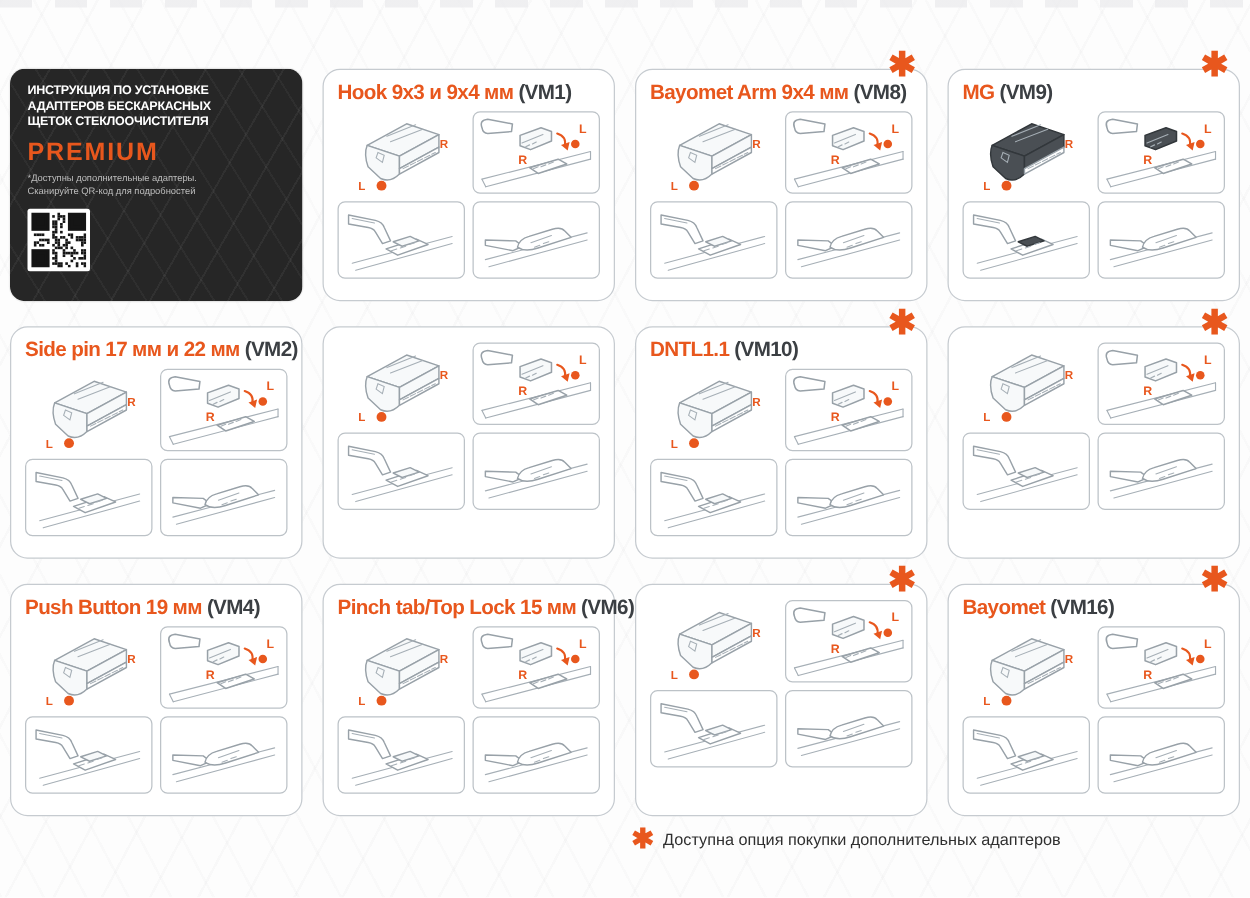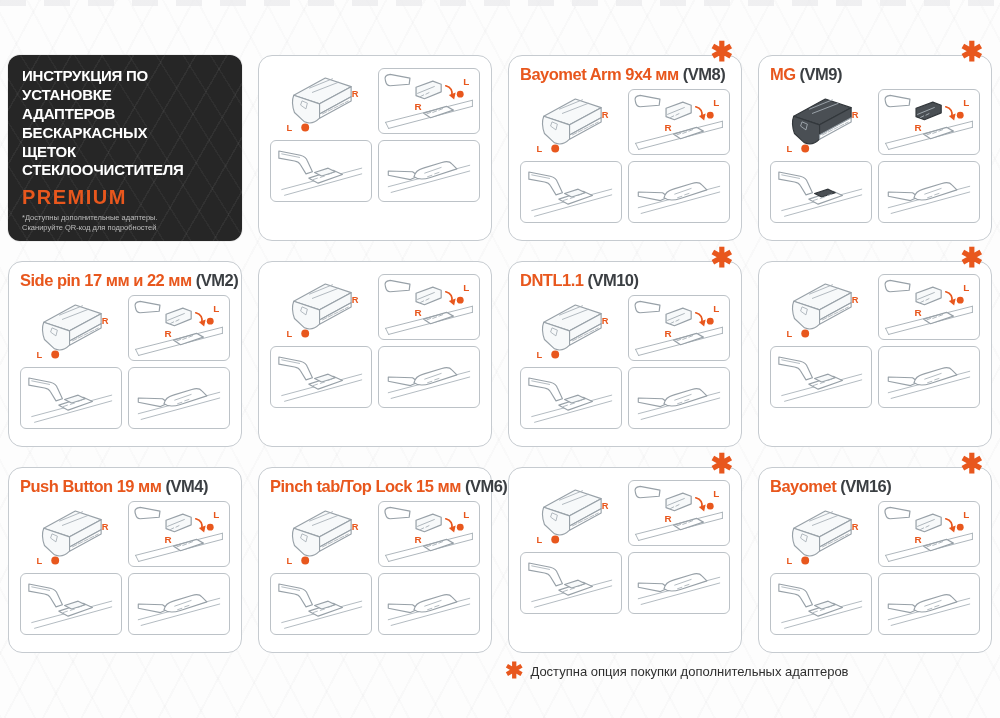--- a/index.html
+++ b/index.html
@@ -34,21 +34,21 @@
     box-shadow:0 0 0 1px rgba(0,0,0,0.05);
   }
   .tc-dark{
     flex:1;color:#fff;padding:10px 14px 4px;
     background:
       repeating-linear-gradient(120deg, rgba(255,255,255,0.05) 0 1.5px, transparent 1.5px 27px),
       repeating-linear-gradient(58deg,  rgba(255,255,255,0.04) 0 1.5px, transparent 1.5px 23px),
       #262626;
   }
   .tc-heading{
-    font-size:15px;line-height:1.26;font-weight:700;letter-spacing:-0.2px;
+    font-size:10px;line-height:1.26;font-weight:700;letter-spacing:-0.2px;
     white-space:pre-line;margin:2px 0 3px;
   }
   .tc-grade{
     color:#e8571d;font-weight:700;font-size:20px;letter-spacing:1.5px;margin:6px 0 4px;
   }
   .tc-note{
     font-size:7.5px;line-height:1.3;color:#bdbdbd;white-space:pre-line;margin-bottom:10px;
   }
   .tc-row{display:flex;align-items:center;gap:10px;}
   .qr{width:50px;height:50px;background:#fff;border-radius:2px;padding:3px;box-sizing:border-box;}
@@ -238,20 +238,21 @@
             </svg>
           </div>
 
         </div>
       </div>
 
     </div>
 
   <section class="panel">
 
+    <h2 class="panel-title"><span class="t-orange">Hook 9x3 и 9x4 мм</span><span class="t-code">(VM1)</span></h2>
     <div class="figs">
 
       <div class="fig nob">
         <svg viewBox="0 0 112 92" preserveAspectRatio="xMidYMid meet">
           <path class="face body" d="M18,38 L62,14 L98,26 L54,50 Z"></path>
           <path class="face body" d="M18,38 L54,50 L54,70 Q44,80 33,75 L19,62 Q14,48 18,38 Z"></path>
           <path class="face body" d="M54,50 L98,26 L98,40 L54,64 Z"></path>
           <path class="face" d="M54,64 L98,40 L98,46 L54,70 Z"></path>
           <path class="det" d="M58,64 l6,-3 M66,60 l6,-3 M74,56 l6,-3 M82,52 l6,-3 M90,48 l4,-2"></path>
           <path class="det" d="M40,28 L72,15 M44,34 L80,20"></path>

